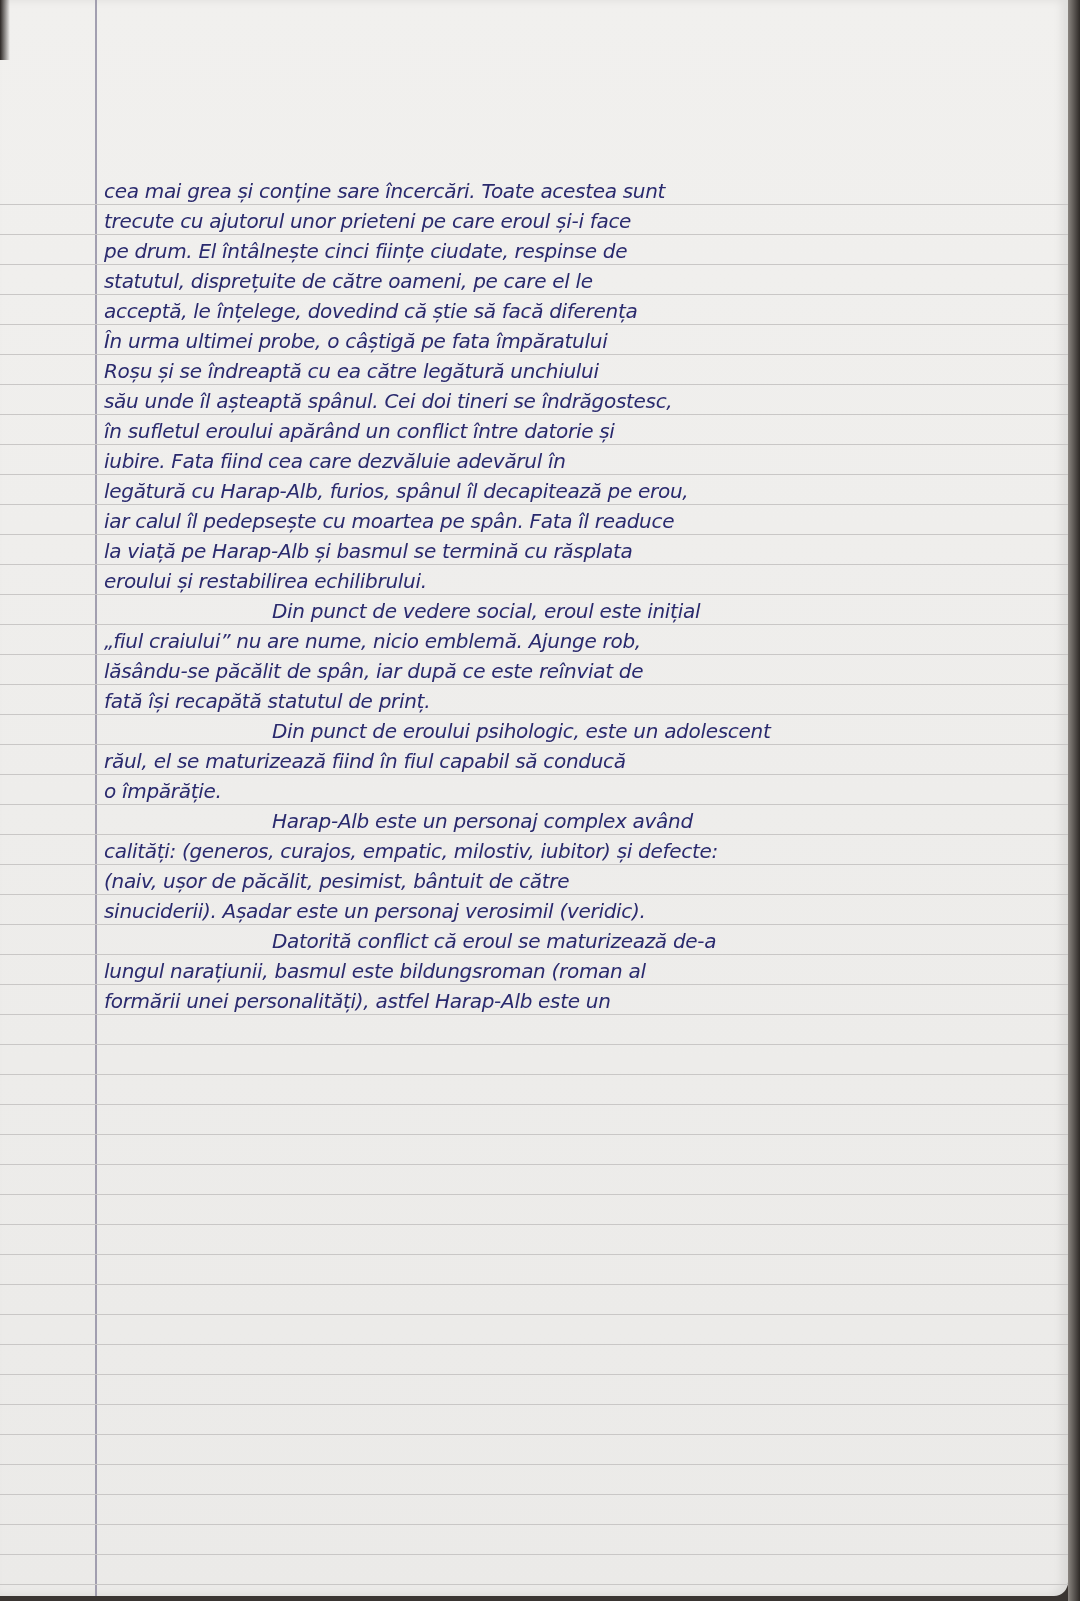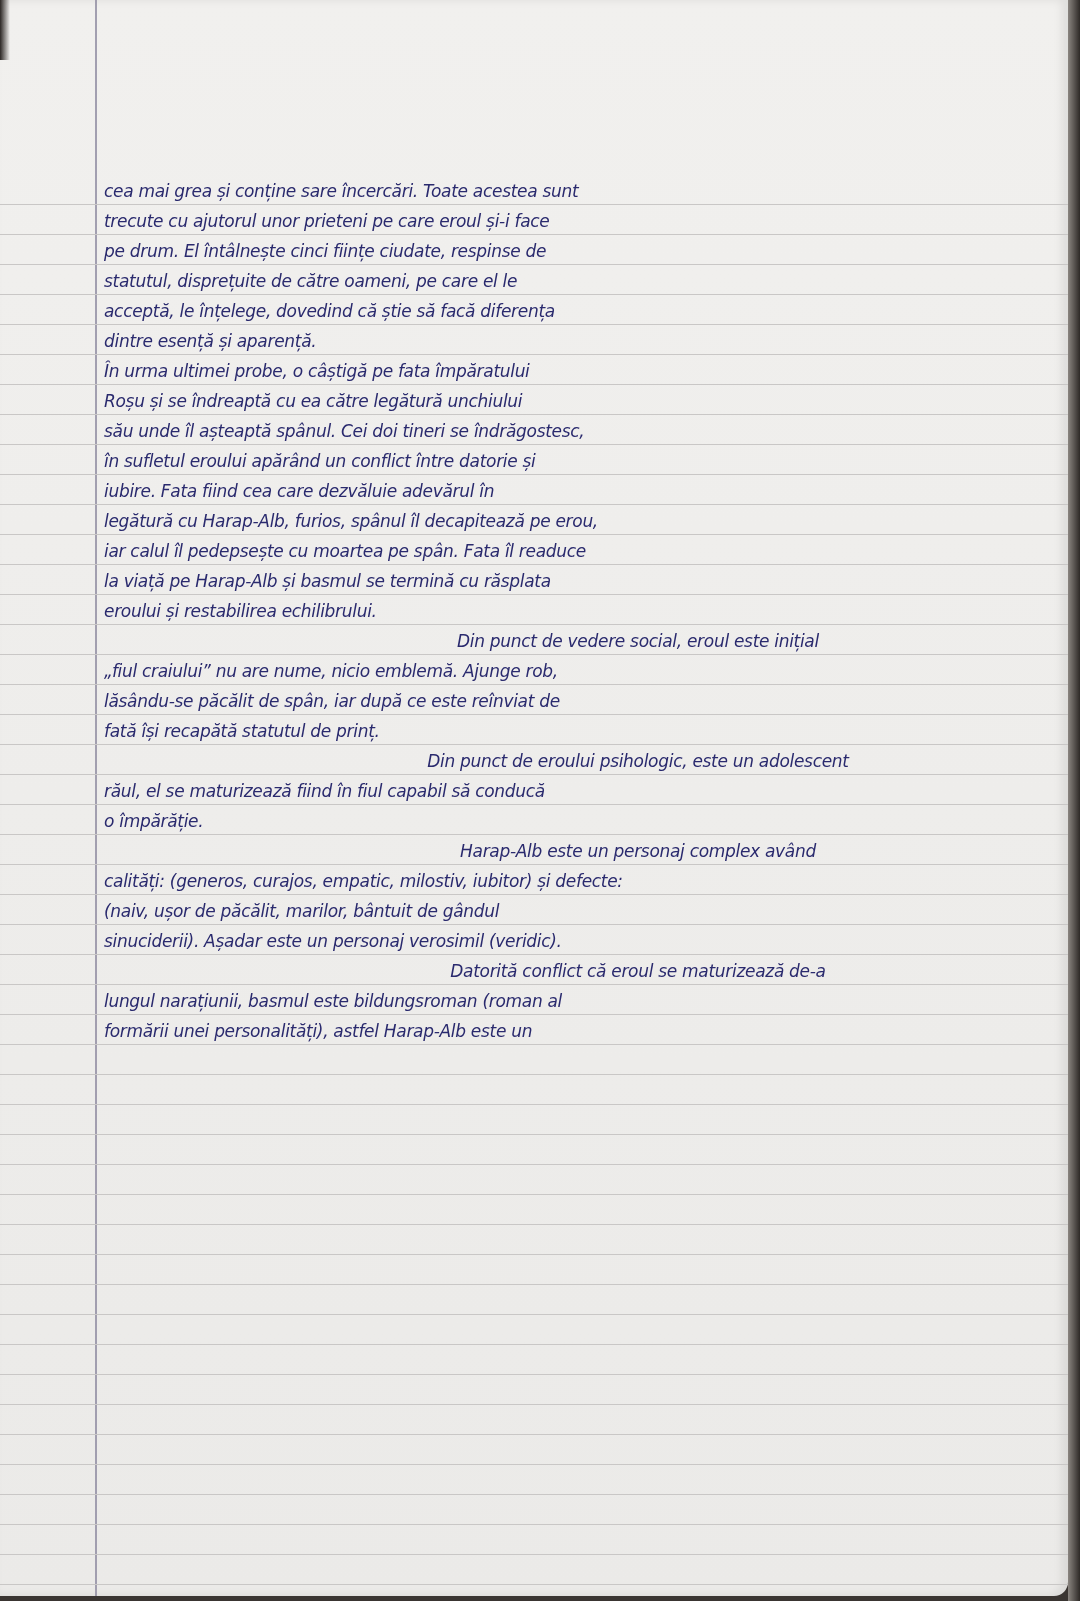--- a/index.html
+++ b/index.html
@@ -32,27 +32,27 @@
     position: absolute; left: 0; width: 1068px; height: 1px;
     background: #c9c7c6;
   }
   .text-block {
     position: absolute; left: 104px; top: 176px; width: 900px;
   }
   .line {
     height: 30px;
     line-height: 30px;
     font-family: "DejaVu Sans", sans-serif;
-    font-size: 17px;
+    font-size: 20px;
     letter-spacing: -0.3px;
     color: #2a2a6e;
     white-space: nowrap;
     font-style: italic;
   }
-  .line.indent { padding-left: 168px; text-align: center; }
+  .line.indent { padding-left: 168px; }
 </style>
 </head>
 <body>
 
 <div class="page">
   <div class="corner-shadow"></div>
   <div class="margin-line"></div>
   <div id="rules">
       <div class="rule" style="top: 204px;"></div>
       <div class="rule" style="top: 234px;"></div>
@@ -102,39 +102,38 @@
       <div class="rule" style="top: 1554px;"></div>
       <div class="rule" style="top: 1584px;"></div>
     </div>
 
   <div class="text-block">
     <div class="line">cea mai grea și conține sare încercări. Toate acestea sunt</div>
     <div class="line">trecute cu ajutorul unor prieteni pe care eroul și-i face</div>
     <div class="line">pe drum. El întâlnește cinci ființe ciudate, respinse de</div>
     <div class="line">statutul, disprețuite de către oameni, pe care el le</div>
     <div class="line">acceptă, le înțelege, dovedind că știe să facă diferența</div>
-    <div class="line">dintre esență și aparență.</div>
     <div class="line">În urma ultimei probe, o câștigă pe fata împăratului</div>
     <div class="line">Roșu și se îndreaptă cu ea către legătură unchiului</div>
     <div class="line">său unde îl așteaptă spânul. Cei doi tineri se îndrăgostesc,</div>
     <div class="line">în sufletul eroului apărând un conflict între datorie și</div>
     <div class="line">iubire. Fata fiind cea care dezvăluie adevărul în</div>
     <div class="line">legătură cu Harap-Alb, furios, spânul îl decapitează pe erou,</div>
     <div class="line">iar calul îl pedepsește cu moartea pe spân. Fata îl readuce</div>
     <div class="line">la viață pe Harap-Alb și basmul se termină cu răsplata</div>
     <div class="line">eroului și restabilirea echilibrului.</div>
     <div class="line indent">Din punct de vedere social, eroul este inițial</div>
     <div class="line">„fiul craiului” nu are nume, nicio emblemă. Ajunge rob,</div>
     <div class="line">lăsându-se păcălit de spân, iar după ce este reînviat de</div>
     <div class="line">fată își recapătă statutul de prinț.</div>
     <div class="line indent">Din punct de eroului psihologic, este un adolescent</div>
     <div class="line">răul, el se maturizează fiind în fiul capabil să conducă</div>
     <div class="line">o împărăție.</div>
     <div class="line indent">Harap-Alb este un personaj complex având</div>
     <div class="line">calități: (generos, curajos, empatic, milostiv, iubitor) și defecte:</div>
-    <div class="line">(naiv, ușor de păcălit, marilor, bântuit de gândul</div>
+    <div class="line">(naiv, ușor de păcălit, pesimist, bântuit de către</div>
     <div class="line">sinuciderii). Așadar este un personaj verosimil (veridic).</div>
     <div class="line indent">Datorită conflict că eroul se maturizează de-a</div>
     <div class="line">lungul narațiunii, basmul este bildungsroman (roman al</div>
     <div class="line">formării unei personalități), astfel Harap-Alb este un</div>
   </div>
 </div>
 <div class="right-edge"></div>
 
 </body></html>

